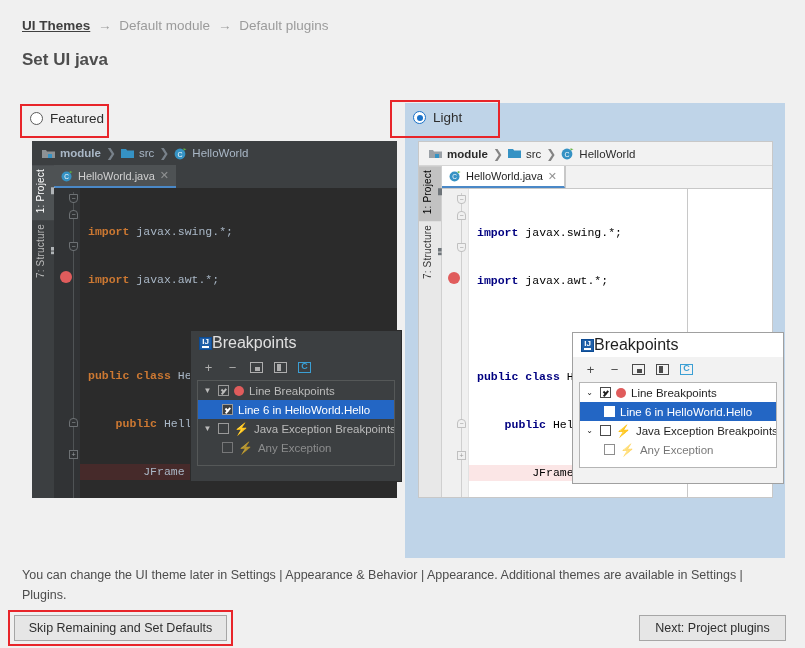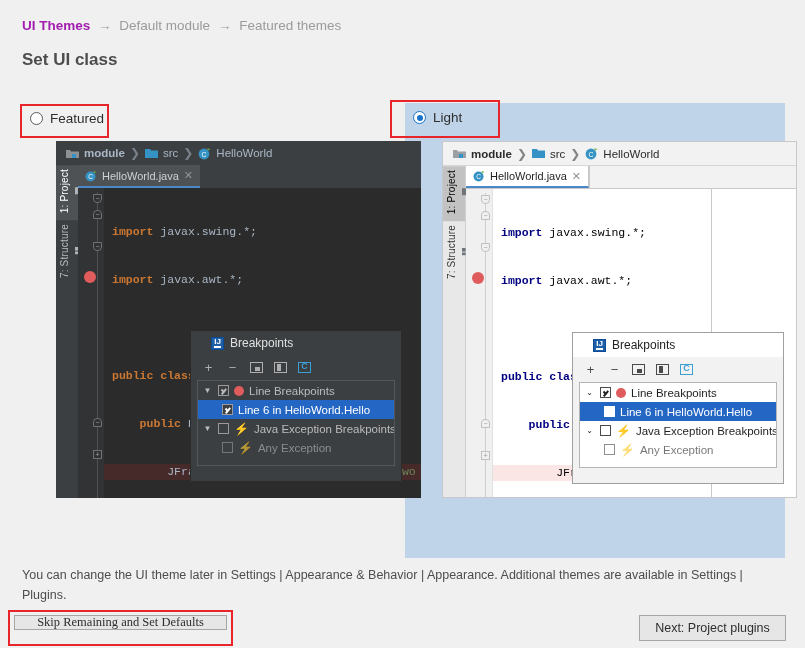--- a/index.html
+++ b/index.html
@@ -6,21 +6,21 @@
   body{
     width:805px;height:648px;
     background:#f0f0f0;
     font-family:"Liberation Sans",sans-serif;
     font-size:13px;color:#3c3c3c;
     overflow:hidden;position:relative;
   }
 
   
   #breadcrumb{position:absolute;left:22px;top:18px;font-size:13.5px;color:#9b9b9b;white-space:nowrap;}
-  #breadcrumb .crumb-current{color:#a21caf;font-weight:bold;}
+  #breadcrumb .crumb-current{color:#404040;font-weight:bold;text-decoration:underline;}
   #breadcrumb .crumb-sep{color:#9b9b9b;margin:0 4px;}
   #page-title{position:absolute;left:22px;top:50px;font-size:17px;font-weight:bold;color:#4d4d4d;}
 
   
   .anno{position:absolute;border:2px solid #e8252a;box-sizing:border-box;pointer-events:none;}
   #anno-darcula{left:20px;top:104px;width:89px;height:34px;}
   #anno-light{left:390px;top:100px;width:110px;height:38px;}
   #anno-skip{left:8px;top:610px;width:225px;height:36px;}
 
   
@@ -30,21 +30,21 @@
   .radio-row{position:absolute;display:flex;align-items:center;gap:7px;}
   #radio-darcula{left:30px;top:111px;}
   #radio-light{left:413px;top:110px;}
   .radio{width:13px;height:13px;border-radius:50%;box-sizing:border-box;flex:none;}
   .radio.off{border:1.4px solid #5b5b5b;background:#fff;}
   .radio.on{border:1.4px solid #1a72c8;background:#fff;position:relative;}
   .radio.on::after{content:"";position:absolute;left:2.6px;top:2.6px;width:6px;height:6px;border-radius:50%;background:#1a72c8;}
   .radio-label{font-size:13.5px;color:#2e2e2e;}
 
   
-  .ide{position:absolute;overflow:hidden;font-family:"Liberation Sans",sans-serif;margin-left:24px;}
+  .ide{position:absolute;overflow:hidden;font-family:"Liberation Sans",sans-serif;}
   #ide-dark{left:32px;top:141px;width:365px;height:357px;background:#3c3f41;}
   #ide-light{left:418px;top:141px;width:355px;height:357px;background:#f2f2f2;border:1px solid #c8c8c8;box-sizing:border-box;}
 
   .bc-bar{height:24px;display:flex;align-items:center;padding-left:10px;gap:5px;font-size:11.5px;box-sizing:border-box;}
   #ide-dark .bc-bar{background:#3c3f41;color:#a9b7c6;}
   #ide-light .bc-bar{background:#f2f2f2;color:#2b2b2b;border-bottom:1px solid #d6d6d6;}
   .bc-bar .bc-module{font-weight:bold;}
   .bc-bar .bc-arrow{opacity:.55;font-size:12px;}
 
   .ide-body{display:flex;height:calc(100% - 24px);}
@@ -100,21 +100,21 @@
   #ide-dark .str{color:#6a8759;}
 
   
   .rightpane{width:84px;flex:none;}
   #ide-light .rightpane{background:#ffffff;border-left:1px solid #c8c8c8;}
 
   
   .bpdlg{position:absolute;box-sizing:border-box;overflow:hidden;}
   #bp-dark{left:190px;top:330px;width:212px;height:152px;background:#3c3f41;border:1px solid #2b2b2b;color:#bbbbbb;}
   #bp-light{left:572px;top:332px;width:212px;height:152px;background:#f2f2f2;border:1px solid #a0a0a0;color:#1f1f1f;}
-  .bp-title{height:24px;display:flex;align-items:center;gap:6px;padding-left:20px;font-size:12px;box-sizing:border-box;}
+  .bp-title{height:24px;display:flex;align-items:center;gap:0;padding-left:8px;font-size:16px;box-sizing:border-box;}
   #bp-dark .bp-title{background:#3c3f41;color:#e0e0e0;}
   #bp-light .bp-title{background:#ffffff;color:#1f1f1f;}
   .ij-logo{width:13px;height:13px;flex:none;background:#1f5fa8;position:relative;border:1px solid #0d4b93;box-sizing:border-box;}
   .ij-logo::before{content:"IJ";position:absolute;left:0;right:0;top:-1px;text-align:center;font-size:8px;font-weight:bold;color:#fff;font-family:"Liberation Sans",sans-serif;}
   .ij-logo::after{content:"";position:absolute;left:2px;right:2px;bottom:1px;height:2px;background:#fff;}
   .bp-toolbar{height:25px;display:flex;align-items:center;gap:11px;padding-left:11px;box-sizing:border-box;font-size:13px;}
   #bp-dark .bp-toolbar{background:#3c3f41;color:#aeaeae;}
   #bp-light .bp-toolbar{background:#f2f2f2;color:#4a4a4a;}
   .tb-ico{display:inline-flex;align-items:center;justify-content:center;width:13px;height:13px;font-size:13px;line-height:1;}
   .tb-box{width:13px;height:11px;border:1.3px solid currentColor;box-sizing:border-box;position:relative;}
@@ -137,35 +137,35 @@
   .cbx.chk::before{content:"";position:absolute;left:4px;top:2px;width:1.6px;height:7px;background:currentColor;transform:rotate(40deg);}
   .dot-red{width:10px;height:10px;border-radius:50%;background:#e05c5c;flex:none;}
   .bolt{color:#e05c5c;font-size:12px;line-height:1;flex:none;}
   .bp-label{white-space:nowrap;overflow:hidden;}
 
   
   #footer-note{position:absolute;left:22px;top:565px;width:760px;font-size:12.5px;color:#4d4d4d;line-height:20px;}
   .btn{position:absolute;box-sizing:border-box;background:#e6e6e6;border:1px solid #a6a6a6;
        font-family:"Liberation Sans",sans-serif;font-size:12.5px;color:#2e2e2e;
        display:flex;align-items:center;justify-content:center;cursor:pointer;}
-  #btn-skip{left:14px;top:615px;width:213px;height:15px;font-family:Liberation Serif, serif;}
+  #btn-skip{left:14px;top:615px;width:213px;height:26px;}
   #btn-next{left:639px;top:615px;width:147px;height:26px;}
 </style>
 </head>
 <body>
 
 <div id="breadcrumb">
   <span class="crumb-current">UI Themes</span>
   <span class="crumb-sep">→</span>
   <span>Default module</span>
   <span class="crumb-sep">→</span>
-  <span>Featured themes</span>
-</div>
-
-<div id="page-title">Set UI class</div>
+  <span>Default plugins</span>
+</div>
+
+<div id="page-title">Set UI java</div>
 
 <div id="light-panel-bg"></div>
 
 <div class="radio-row" id="radio-darcula">
   <span class="radio off"></span>
   <span class="radio-label">Featured</span>
 </div>
 <div class="radio-row" id="radio-light">
   <span class="radio on"></span>
   <span class="radio-label">Light</span>

